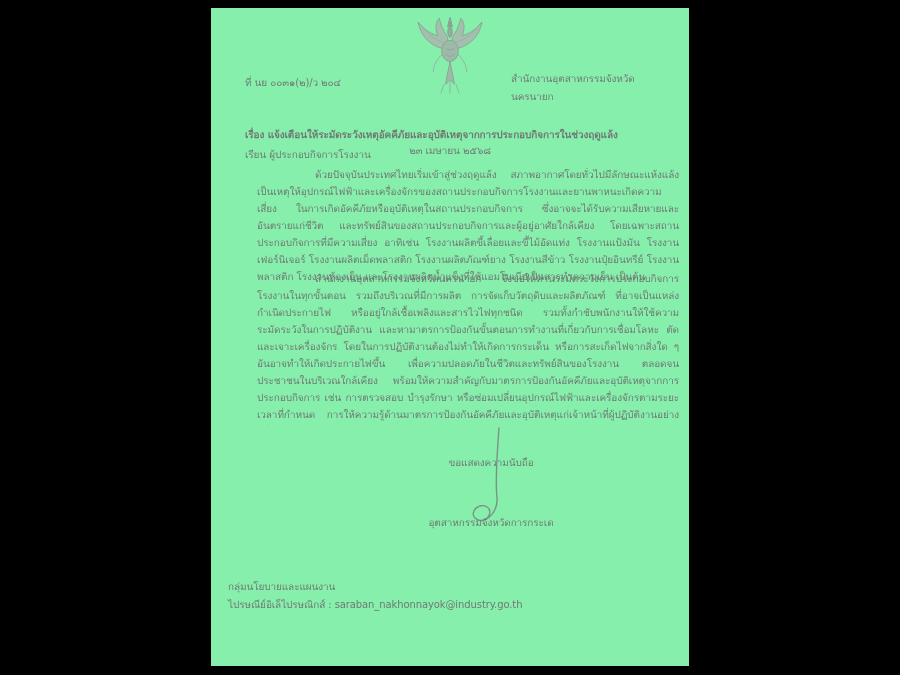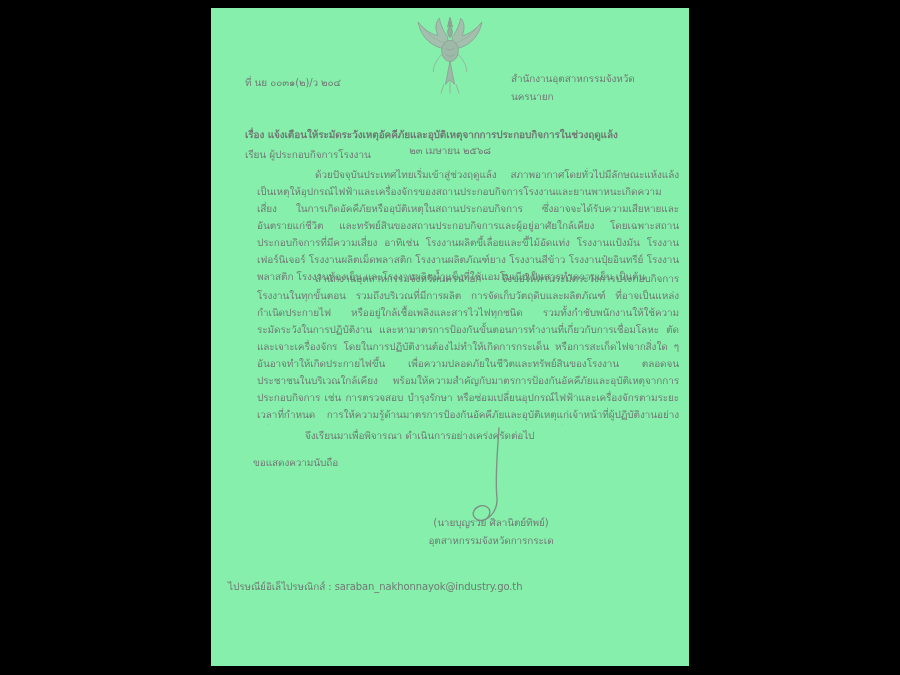--- a/index.html
+++ b/index.html
@@ -17,21 +17,21 @@
   }
   .ref{left:34px;top:66px;}
   .office{left:300px;top:62px;width:160px;text-align:left;line-height:18px;}
   .dateline{left:0;top:98px;width:478px;text-align:center;margin-top:36px;}
   .subject{left:34px;top:118px;width:430px;white-space:nowrap;overflow:hidden;font-weight:bold;}
   .to{left:34px;top:138px;text-align:center;}
   .para{left:34px;width:422px;text-align:justify;text-indent:58px;overflow:hidden;margin-left:12px;}
   .p1{top:158px;height:122px;}
   .p2{top:262px;height:155px;}
   .closing{left:94px;top:419px;width:340px;}
-  .salute{left:0;top:446px;width:560px;margin-left:42px;}
+  .salute{left:0;top:446px;width:560px;text-align:center;}
   .signer{left:0;top:506px;width:560px;text-align:center;line-height:18px;}
   .footer{left:17px;top:570px;line-height:17.5px;}
   .emblem{position:absolute;left:201px;top:5px;opacity:.75;}
   .signature{position:absolute;left:248px;top:418px;opacity:.8;}
 </style>
 </head>
 <body>
 
 <div class="page">
 
@@ -64,30 +64,29 @@
   <div class="doc-text dateline">๒๓   เมษายน  ๒๕๖๘</div>
 
   <div class="doc-text subject">เรื่อง   แจ้งเตือนให้ระมัดระวังเหตุอัคคีภัยและอุบัติเหตุจากการประกอบกิจการในช่วงฤดูแล้ง</div>
 
   <div class="doc-text to">เรียน  ผู้ประกอบกิจการโรงงาน</div>
 
   <div class="doc-text para p1">ด้วยปัจจุบันประเทศไทยเริ่มเข้าสู่ช่วงฤดูแล้ง สภาพอากาศโดยทั่วไปมีลักษณะแห้งแล้ง เป็นเหตุให้อุปกรณ์ไฟฟ้าและเครื่องจักรของสถานประกอบกิจการโรงงานและยานพาหนะเกิดความเสี่ยง ในการเกิดอัคคีภัยหรืออุบัติเหตุในสถานประกอบกิจการ ซึ่งอาจจะได้รับความเสียหายและอันตรายแก่ชีวิต และทรัพย์สินของสถานประกอบกิจการและผู้อยู่อาศัยใกล้เคียง โดยเฉพาะสถานประกอบกิจการที่มีความเสี่ยง อาทิเช่น โรงงานผลิตขี้เลื่อยและขี้ไม้อัดแท่ง โรงงานแป้งมัน โรงงานเฟอร์นิเจอร์ โรงงานผลิตเม็ดพลาสติก โรงงานผลิตภัณฑ์ยาง โรงงานสีข้าว โรงงานปุ๋ยอินทรีย์ โรงงานพลาสติก โรงงานห้องเย็น และโรงงานผลิตน้ำแข็งที่ใช้แอมโมเนียเป็นสารทำความเย็น เป็นต้น</div>
 
   <div class="doc-text para p2">สำนักงานอุตสาหกรรมจังหวัดนครนายก จึงขอให้ท่านระมัดระวังการประกอบกิจการโรงงานในทุกขั้นตอน รวมถึงบริเวณที่มีการผลิต การจัดเก็บวัตถุดิบและผลิตภัณฑ์ ที่อาจเป็นแหล่งกำเนิดประกายไฟ หรืออยู่ใกล้เชื้อเพลิงและสารไวไฟทุกชนิด รวมทั้งกำชับพนักงานให้ใช้ความระมัดระวังในการปฏิบัติงาน และหามาตรการป้องกันขั้นตอนการทำงานที่เกี่ยวกับการเชื่อมโลหะ ตัด และเจาะเครื่องจักร โดยในการปฏิบัติงานต้องไม่ทำให้เกิดการกระเด็น หรือการสะเก็ดไฟจากสิ่งใด ๆ อันอาจทำให้เกิดประกายไฟขึ้น เพื่อความปลอดภัยในชีวิตและทรัพย์สินของโรงงาน ตลอดจนประชาชนในบริเวณใกล้เคียง พร้อมให้ความสำคัญกับมาตรการป้องกันอัคคีภัยและอุบัติเหตุจากการประกอบกิจการ เช่น การตรวจสอบ บำรุงรักษา หรือซ่อมเปลี่ยนอุปกรณ์ไฟฟ้าและเครื่องจักรตามระยะเวลาที่กำหนด การให้ความรู้ด้านมาตรการป้องกันอัคคีภัยและอุบัติเหตุแก่เจ้าหน้าที่ผู้ปฏิบัติงานอย่างสม่ำเสมอ โดยท่านสามารถดาวน์โหลดคู่มือด้านความปลอดภัยต่าง ๆ ที่กระทรวงอุตสาหกรรมได้จัดทำไว้ที่เว็บไซต์ของกรมโรงงานอุตสาหกรรม (http://reg3.diw.go.th/safety/คู่มือ)</div>
 
-  <div class="doc-text closing">จึงเรียนมาเพื่อพิจารณา ดำเนินการอย่างเคร่งครัดต่อไป</div>
 
   <div class="doc-text salute">ขอแสดงความนับถือ</div>
 
   <svg class="signature" width="70" height="112" viewBox="0 0 70 112">
     <path d="M40,2 C38,28 36,54 38,72 C39,88 24,100 16,92 C10,86 20,76 28,81 C33,84 31,93 24,94" fill="none" stroke="#7c7c7c" stroke-width="1.4" stroke-linecap="round"></path>
   </svg>
 
   <div class="doc-text signer">
-    <div>(นายบุญรวย ศิลานิตย์ทิพย์)</div>
     <div>อุตสาหกรรมจังหวัดการกระเด</div>
   </div>
 
   <div class="doc-text footer">
+    <div>กลุ่มนโยบายและแผนงาน</div>
     <div>ไปรษณีย์อิเล็ไปรษณิกส์ : saraban_nakhonnayok@industry.go.th</div>
   </div>
 
 </div>
 
 </body></html>

